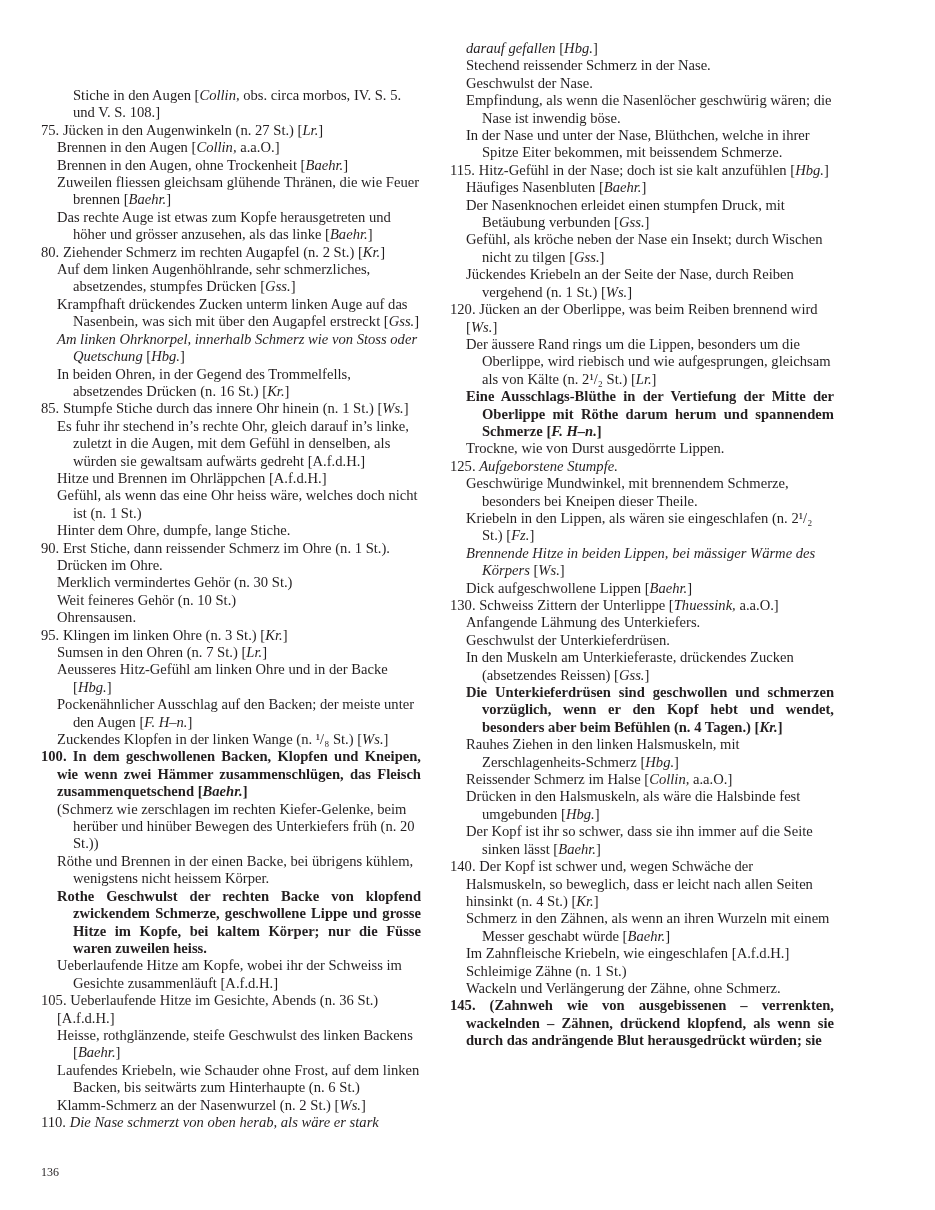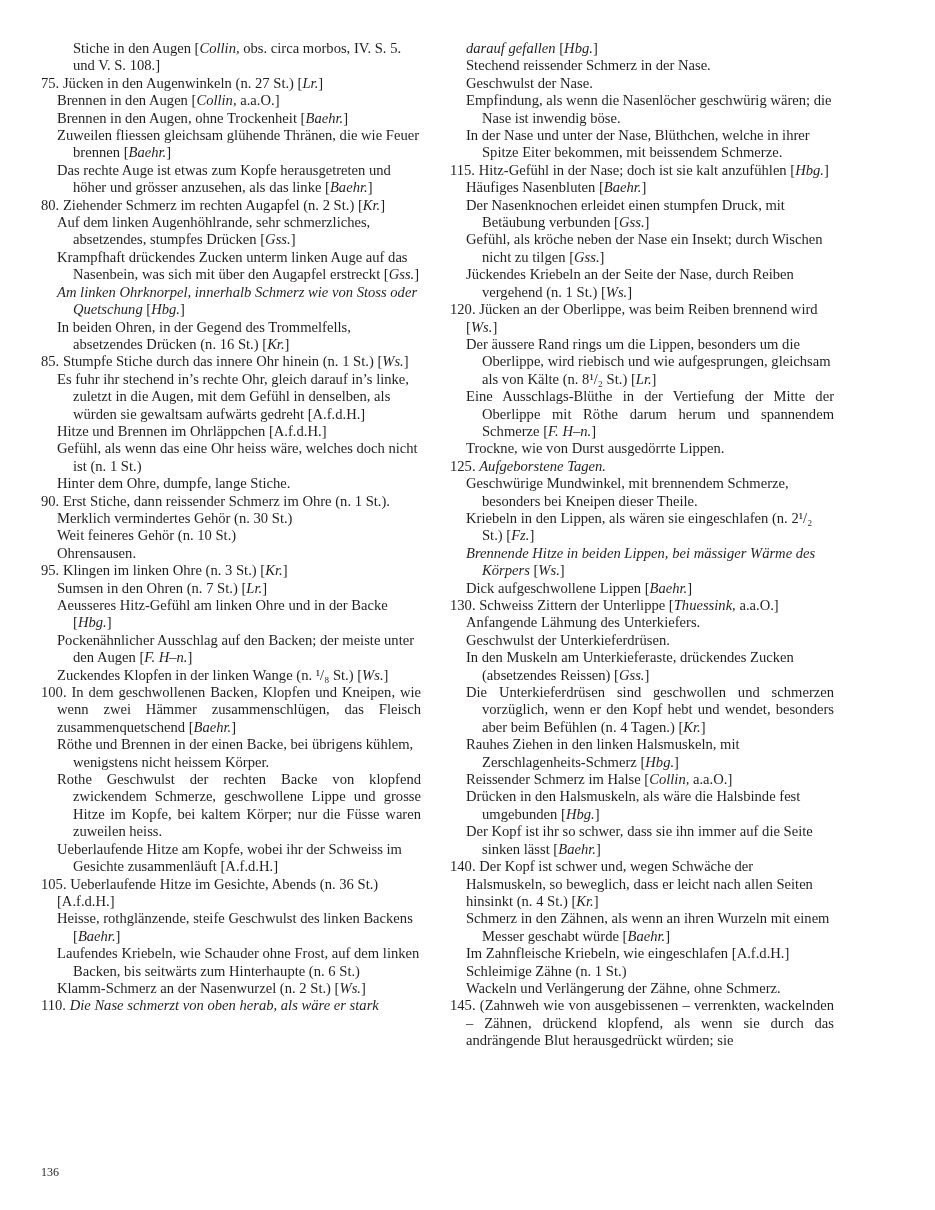--- a/index.html
+++ b/index.html
@@ -1,23 +1,23 @@
 <!DOCTYPE html>
 <html><head>
 <meta charset="utf-8">
 <style>
   html, body { margin: 0; padding: 0; background: #ffffff; }
   body { width: 935px; height: 1210px; position: relative; overflow: hidden;
          font-family: "Liberation Serif", "DejaVu Serif", serif; color: #231f20; }
   .col { position: absolute; top: 40px; font-size: 14.6px; line-height: 17.4px; }
-  .col.left { left: 41px; width: 380px; }
+  .col.left { left: 41px; width: 380px; margin-top: 47px; }
   .col.right { left: 450px; width: 384px; }
   .entry { position: relative; padding-left: 32px; text-indent: -16px; text-align: left; }
   .entry.num { padding-left: 16px; text-indent: -16px; }
-  .entry.justify { text-align: justify; }
+  .entry.justify { text-align: justify; font-weight: bold; }
   .entry.cont { padding-left: 16px; text-indent: 0; }
   .entry.cont2 { padding-left: 32px; text-indent: 0; }
   .lnum { display: inline; }
   i, .it { font-style: italic; }
   .page-number { position: absolute; left: 41px; top: 1165px; font-size: 12px; text-align: center; }
 </style>
 </head>
 <body>
 
 <div class="col left">
@@ -31,29 +31,31 @@
     <div class="entry item"><span>Auf dem linken Augenhöhlrande, sehr schmerzliches, absetzendes, stumpfes Drücken [</span><span class="it">Gss.</span><span>]</span></div>
     <div class="entry item"><span>Krampfhaft drückendes Zucken unterm linken Auge auf das Nasenbein, was sich mit über den Augapfel erstreckt [</span><span class="it">Gss.</span><span>]</span></div>
     <div class="entry item"><span class="it">Am linken Ohrknorpel, innerhalb Schmerz wie von Stoss oder Quetschung</span><span> [</span><span class="it">Hbg.</span><span>]</span></div>
     <div class="entry item"><span>In beiden Ohren, in der Gegend des Trommelfells, absetzendes Drücken (n. 16 St.) [</span><span class="it">Kr.</span><span>]</span></div>
     <div class="entry num"><span class="lnum">85.</span> <span>Stumpfe Stiche durch das innere Ohr hinein (n. 1 St.) [</span><span class="it">Ws.</span><span>]</span></div>
     <div class="entry item"><span>Es fuhr ihr stechend in’s rechte Ohr, gleich darauf in’s linke, zuletzt in die Augen, mit dem Gefühl in denselben, als würden sie gewaltsam aufwärts gedreht [A.f.d.H.]</span></div>
     <div class="entry item"><span>Hitze und Brennen im Ohrläppchen [A.f.d.H.]</span></div>
     <div class="entry item"><span>Gefühl, als wenn das eine Ohr heiss wäre, welches doch nicht ist (n. 1 St.)</span></div>
     <div class="entry item"><span>Hinter dem Ohre, dumpfe, lange Stiche.</span></div>
     <div class="entry num"><span class="lnum">90.</span> <span>Erst Stiche, dann reissender Schmerz im Ohre (n. 1 St.).</span></div>
+    <div class="entry item"><span>Drücken im Ohre.</span></div>
     <div class="entry item"><span>Merklich vermindertes Gehör (n. 30 St.)</span></div>
     <div class="entry item"><span>Weit feineres Gehör (n. 10 St.)</span></div>
     <div class="entry item"><span>Ohrensausen.</span></div>
     <div class="entry num"><span class="lnum">95.</span> <span>Klingen im linken Ohre (n. 3 St.) [</span><span class="it">Kr.</span><span>]</span></div>
     <div class="entry item"><span>Sumsen in den Ohren (n. 7 St.) [</span><span class="it">Lr.</span><span>]</span></div>
     <div class="entry item"><span>Aeusseres Hitz-Gefühl am linken Ohre und in der Backe [</span><span class="it">Hbg.</span><span>]</span></div>
     <div class="entry item"><span>Pockenähnlicher Ausschlag auf den Backen; der meiste unter den Augen [</span><span class="it">F. H–n.</span><span>]</span></div>
     <div class="entry item"><span>Zuckendes Klopfen in der linken Wange (n. </span><span>¹/₈</span><span> St.) [</span><span class="it">Ws.</span><span>]</span></div>
     <div class="entry num justify"><span class="lnum">100.</span> <span>In dem geschwollenen Backen, Klopfen und Kneipen, wie wenn zwei Hämmer zusammenschlügen, das Fleisch zusammenquetschend [</span><span class="it">Baehr.</span><span>]</span></div>
+    <div class="entry item"><span>(Schmerz wie zerschlagen im rechten Kiefer-Gelenke, beim herüber und hinüber Bewegen des Unterkiefers früh (n. 20 St.))</span></div>
     <div class="entry item"><span>Röthe und Brennen in der einen Backe, bei übrigens kühlem, wenigstens nicht heissem Körper.</span></div>
     <div class="entry item justify"><span>Rothe Geschwulst der rechten Backe von klopfend zwickendem Schmerze, geschwollene Lippe und grosse Hitze im Kopfe, bei kaltem Körper; nur die Füsse waren zuweilen heiss.</span></div>
     <div class="entry item"><span>Ueberlaufende Hitze am Kopfe, wobei ihr der Schweiss im Gesichte zusammenläuft [A.f.d.H.]</span></div>
     <div class="entry num"><span class="lnum">105.</span> <span>Ueberlaufende Hitze im Gesichte, Abends (n. 36 St.) [A.f.d.H.]</span></div>
     <div class="entry item"><span>Heisse, rothglänzende, steife Geschwulst des linken Backens [</span><span class="it">Baehr.</span><span>]</span></div>
     <div class="entry item"><span>Laufendes Kriebeln, wie Schauder ohne Frost, auf dem linken Backen, bis seitwärts zum Hinterhaupte (n. 6 St.)</span></div>
     <div class="entry item"><span>Klamm-Schmerz an der Nasenwurzel (n. 2 St.) [</span><span class="it">Ws.</span><span>]</span></div>
     <div class="entry num"><span class="lnum">110.</span> <span class="it">Die Nase schmerzt von oben herab, als wäre er stark</span></div>
   </div>
 <div class="col right">
@@ -61,24 +63,24 @@
     <div class="entry item"><span>Stechend reissender Schmerz in der Nase.</span></div>
     <div class="entry item"><span>Geschwulst der Nase.</span></div>
     <div class="entry item"><span>Empfindung, als wenn die Nasenlöcher geschwürig wären; die Nase ist inwendig böse.</span></div>
     <div class="entry item"><span>In der Nase und unter der Nase, Blüthchen, welche in ihrer Spitze Eiter bekommen, mit beissendem Schmerze.</span></div>
     <div class="entry num"><span class="lnum">115.</span> <span>Hitz-Gefühl in der Nase; doch ist sie kalt anzufühlen [</span><span class="it">Hbg.</span><span>]</span></div>
     <div class="entry item"><span>Häufiges Nasenbluten [</span><span class="it">Baehr.</span><span>]</span></div>
     <div class="entry item"><span>Der Nasenknochen erleidet einen stumpfen Druck, mit Betäubung verbunden [</span><span class="it">Gss.</span><span>]</span></div>
     <div class="entry item"><span>Gefühl, als kröche neben der Nase ein Insekt; durch Wischen nicht zu tilgen [</span><span class="it">Gss.</span><span>]</span></div>
     <div class="entry item"><span>Jückendes Kriebeln an der Seite der Nase, durch Reiben vergehend (n. 1 St.) [</span><span class="it">Ws.</span><span>]</span></div>
     <div class="entry num"><span class="lnum">120.</span> <span>Jücken an der Oberlippe, was beim Reiben brennend wird [</span><span class="it">Ws.</span><span>]</span></div>
-    <div class="entry item"><span>Der äussere Rand rings um die Lippen, besonders um die Oberlippe, wird riebisch und wie aufgesprungen, gleichsam als von Kälte (n. 8</span><span>¹/₂</span><span> St.) [</span><span class="it">Lr.</span><span>]</span></div>
+    <div class="entry item"><span>Der äussere Rand rings um die Lippen, besonders um die Oberlippe, wird riebisch und wie aufgesprungen, gleichsam als von Kälte (n. 2</span><span>¹/₂</span><span> St.) [</span><span class="it">Lr.</span><span>]</span></div>
     <div class="entry item justify"><span>Eine Ausschlags-Blüthe in der Vertiefung der Mitte der Oberlippe mit Röthe darum herum und spannendem Schmerze [</span><span class="it">F. H–n.</span><span>]</span></div>
     <div class="entry item"><span>Trockne, wie von Durst ausgedörrte Lippen.</span></div>
-    <div class="entry num"><span class="lnum">125.</span> <span class="it">Aufgeborstene Tagen.</span></div>
+    <div class="entry num"><span class="lnum">125.</span> <span class="it">Aufgeborstene Stumpfe.</span></div>
     <div class="entry item"><span>Geschwürige Mundwinkel, mit brennendem Schmerze, besonders bei Kneipen dieser Theile.</span></div>
     <div class="entry item"><span>Kriebeln in den Lippen, als wären sie eingeschlafen (n. 2</span><span>¹/₂</span><span> St.) [</span><span class="it">Fz.</span><span>]</span></div>
     <div class="entry item"><span class="it">Brennende Hitze in beiden Lippen, bei mässiger Wärme des Körpers</span><span> [</span><span class="it">Ws.</span><span>]</span></div>
     <div class="entry item"><span>Dick aufgeschwollene Lippen [</span><span class="it">Baehr.</span><span>]</span></div>
     <div class="entry num"><span class="lnum">130.</span> <span>Schweiss Zittern der Unterlippe [</span><span class="it">Thuessink,</span><span> a.a.O.]</span></div>
     <div class="entry item"><span>Anfangende Lähmung des Unterkiefers.</span></div>
     <div class="entry item"><span>Geschwulst der Unterkieferdrüsen.</span></div>
     <div class="entry item"><span>In den Muskeln am Unterkieferaste, drückendes Zucken (absetzendes Reissen) [</span><span class="it">Gss.</span><span>]</span></div>
     <div class="entry item justify"><span>Die Unterkieferdrüsen sind geschwollen und schmerzen vorzüglich, wenn er den Kopf hebt und wendet, besonders aber beim Befühlen (n. 4 Tagen.) [</span><span class="it">Kr.</span><span>]</span></div>
     <div class="entry item"><span>Rauhes Ziehen in den linken Halsmuskeln, mit Zerschlagenheits-Schmerz [</span><span class="it">Hbg.</span><span>]</span></div>

